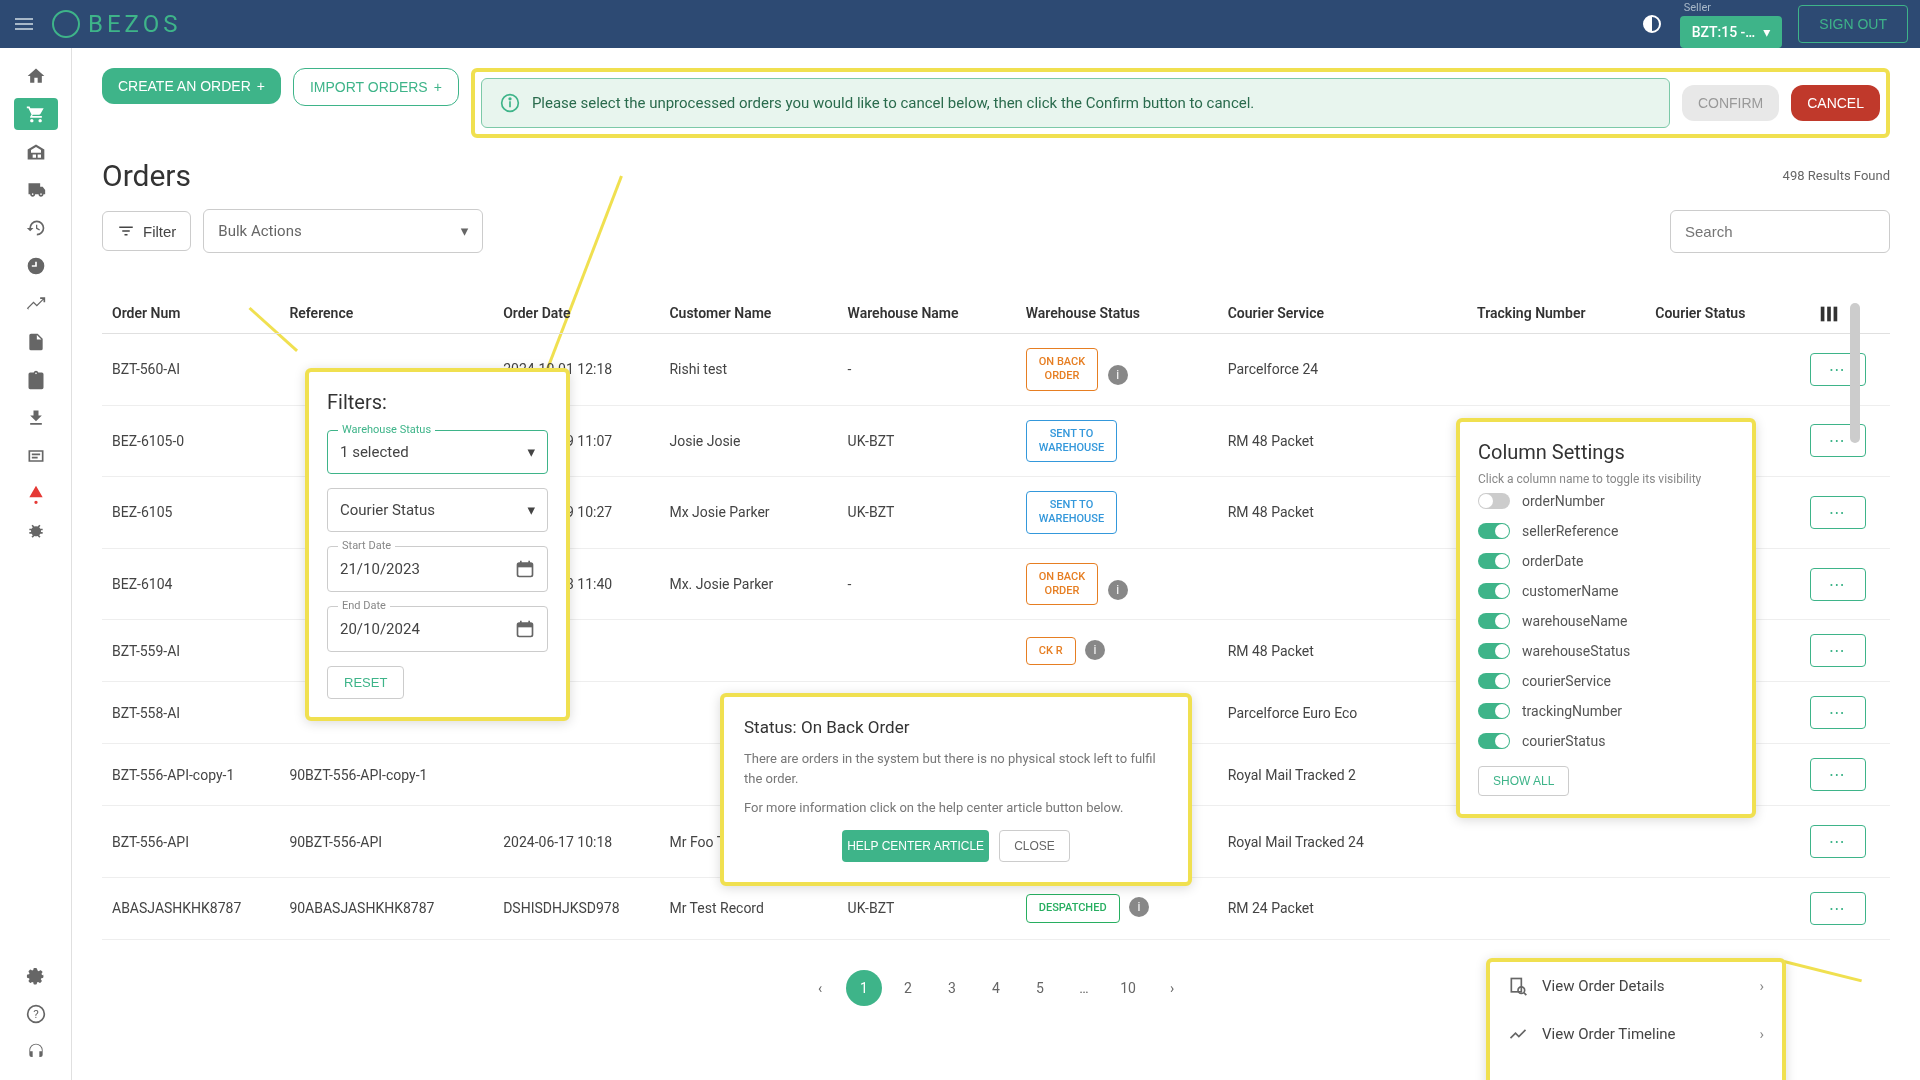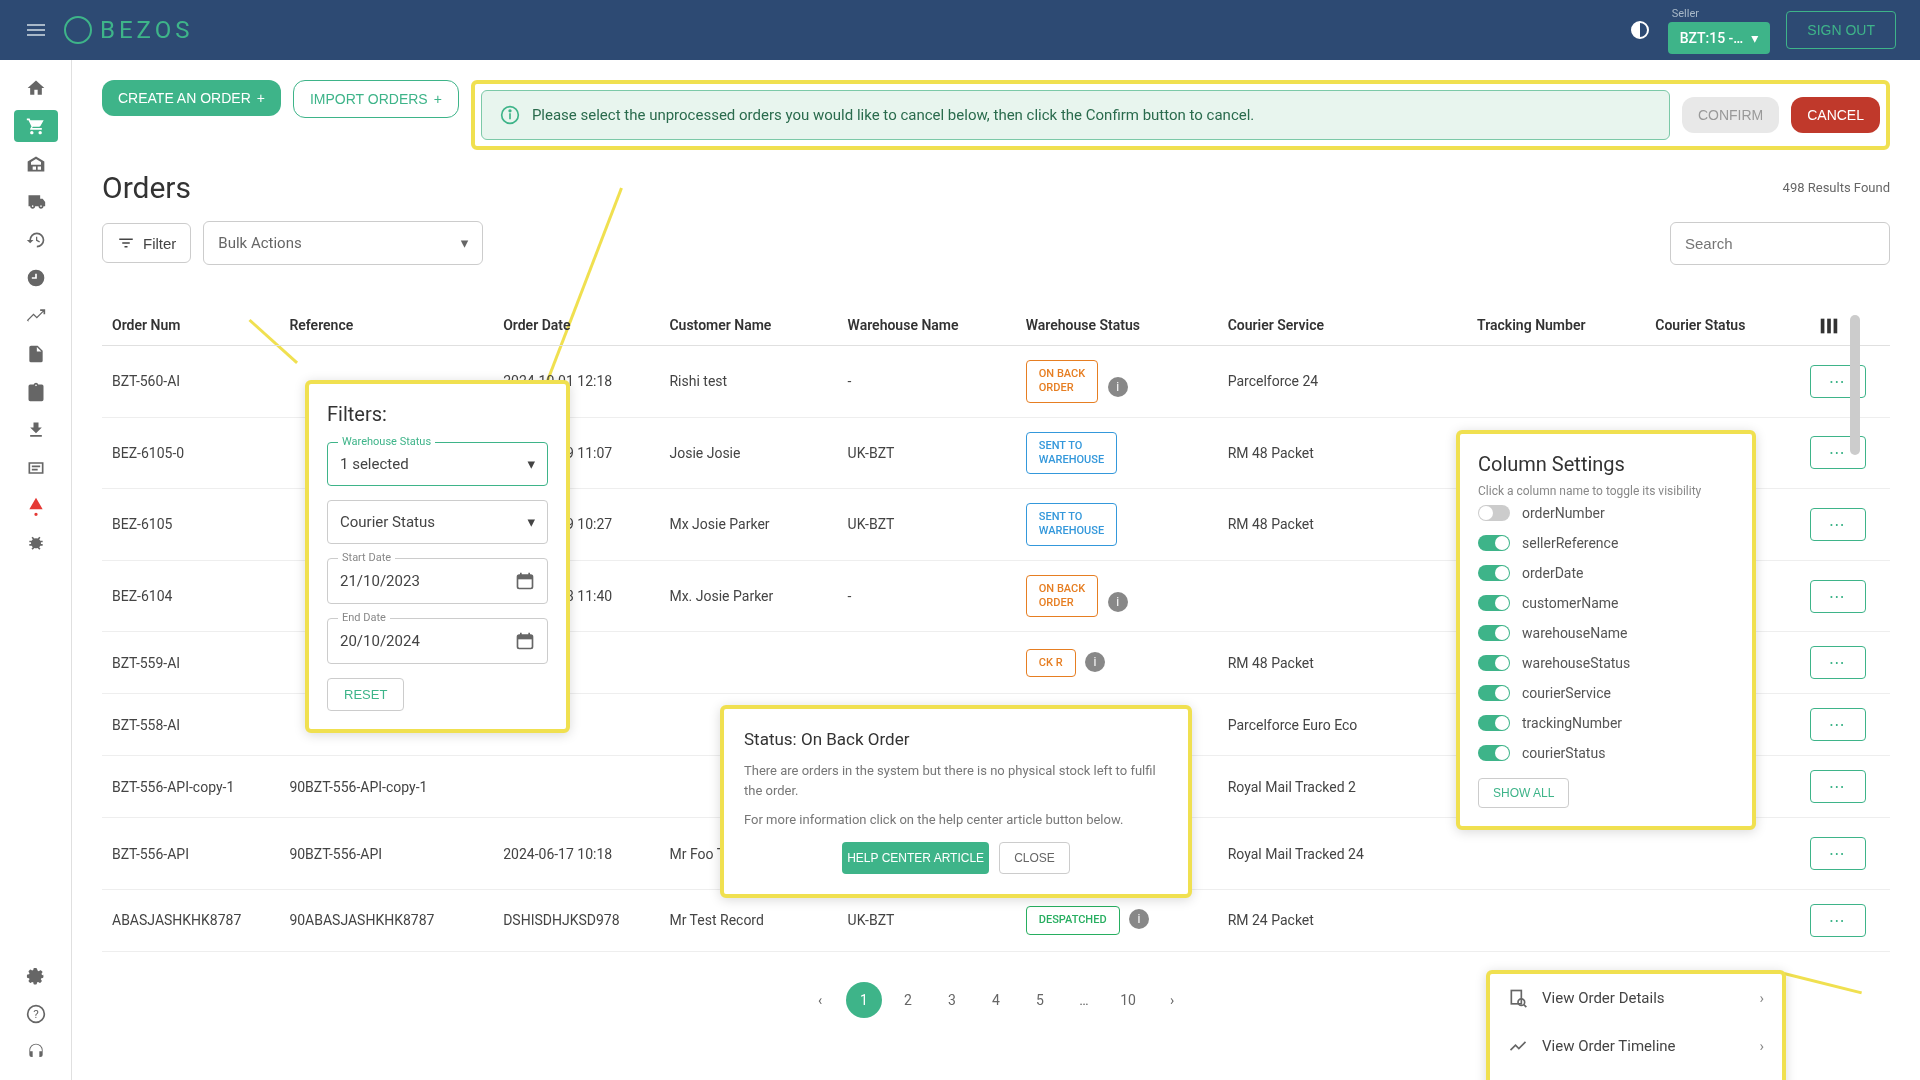--- a/index.html
+++ b/index.html
@@ -1,21 +1,21 @@
 <!DOCTYPE html>
 <html><head>
 <meta charset="utf-8">
 <style>
 * { box-sizing: border-box; margin: 0; padding: 0; }
 body { font-family: -apple-system, BlinkMacSystemFont, 'Segoe UI', Roboto, sans-serif; background: #f5f5f5; overflow: hidden; }
 
 .app { width: 1920px; height: 1080px; display: flex; flex-direction: column; transform-origin: top left; }
 
 
-.header { background: #2d4a73; height: 60px; display: flex; align-items: center; padding: 0 24px; gap: 16px; }
+.header { background: #2d4a73; height: 48px; display: flex; align-items: center; padding: 0 12px; gap: 16px; }
 .menu-icon { color: #a8b8c8; cursor: pointer; }
 .logo { display: flex; align-items: center; gap: 8px; color: #3eb489; font-size: 24px; font-weight: 400; letter-spacing: 4px; }
 .logo-icon { width: 28px; height: 28px; border: 2px solid #3eb489; border-radius: 50%; position: relative; }
 .header-spacer { flex: 1; }
 .theme-icon { color: #fff; }
 .seller-section { display: flex; flex-direction: column; align-items: flex-start; }
 .seller-label { color: #a8b8c8; font-size: 11px; margin-bottom: 2px; margin-left: 4px;}
 .seller-dropdown { background: #3eb489; color: #fff; padding: 8px 12px; border-radius: 4px; display: flex; align-items: center; gap: 8px; font-size: 14px; font-weight: 500; }
 .signout-btn { border: 1px solid #3eb489; color: #3eb489; padding: 10px 20px; border-radius: 4px; font-size: 14px; font-weight: 500; background: transparent; }
 
@@ -55,21 +55,21 @@
 .bulk-dropdown { border: 1px solid #ccc; background: #fff; padding: 12px 14px; border-radius: 6px; width: 280px; display: flex; justify-content: space-between; align-items: center; font-size: 15px; color: #666; }
 .search-input { margin-left: auto; border: 1px solid #ccc; border-radius: 6px; padding: 12px 14px; width: 220px; font-size: 15px; }
 
 
 .table-container { margin-top: 40px; position: relative; }
 .table { width: 100%; border-collapse: collapse; font-size: 14px; }
 .table th { text-align: left; padding: 12px 10px; font-weight: 600; color: #333; border-bottom: 1px solid #e0e0e0; font-size: 14px; }
 .table td { padding: 14px 10px; border-bottom: 1px solid #eee; color: #444; vertical-align: middle; }
 .columns-icon { position: absolute; right: 50px; top: 10px; cursor: pointer; }
 .scrollbar-v { position: absolute; right: 30px; top: 10px; width: 10px; height: 140px; background: #ccc; border-radius: 5px; }
-.status-chip { display: inline-block; padding: 6px 12px; border-radius: 4px; font-size: 11px; font-weight: 500; line-height: 1.3; }
+.status-chip { display: inline-block; padding: 6px 12px; border-radius: 4px; font-size: 11px; font-weight: 500; text-align: center; line-height: 1.3; }
 .chip-backorder { border: 1px solid #e67e22; color: #e67e22; background: #fff; }
 .chip-sent { border: 1px solid #3498db; color: #3498db; background: #fff; }
 .chip-despatched { border: 1px solid #27ae60; color: #27ae60; background: #fff; }
 .info-circle { display: inline-flex; align-items: center; justify-content: center; width: 20px; height: 20px; border-radius: 50%; background: #888; color: #fff; font-size: 12px; margin-left: 6px; }
 .row-actions-btn { border: 1px solid #3eb489; color: #3eb489; background: #fff; padding: 6px 18px; border-radius: 4px; font-size: 16px; letter-spacing: 2px; }
 
 
 .filters-popup { position: absolute; left: 233px; top: 320px; width: 265px; background: #fff; padding: 18px; box-shadow: 0 2px 12px rgba(0,0,0,0.15); z-index: 10; }
 .filters-title { font-size: 20px; color: #333; margin-bottom: 16px; }
 .filter-select { border: 1px solid #ccc; border-radius: 4px; padding: 12px; width: 100%; margin-bottom: 14px; display: flex; justify-content: space-between; align-items: center; font-size: 15px; color: #444; position: relative; }

